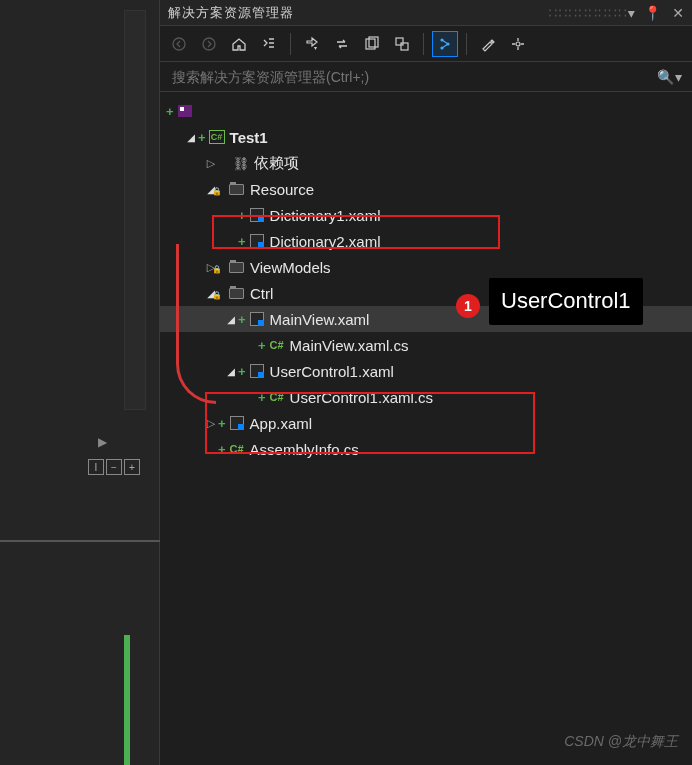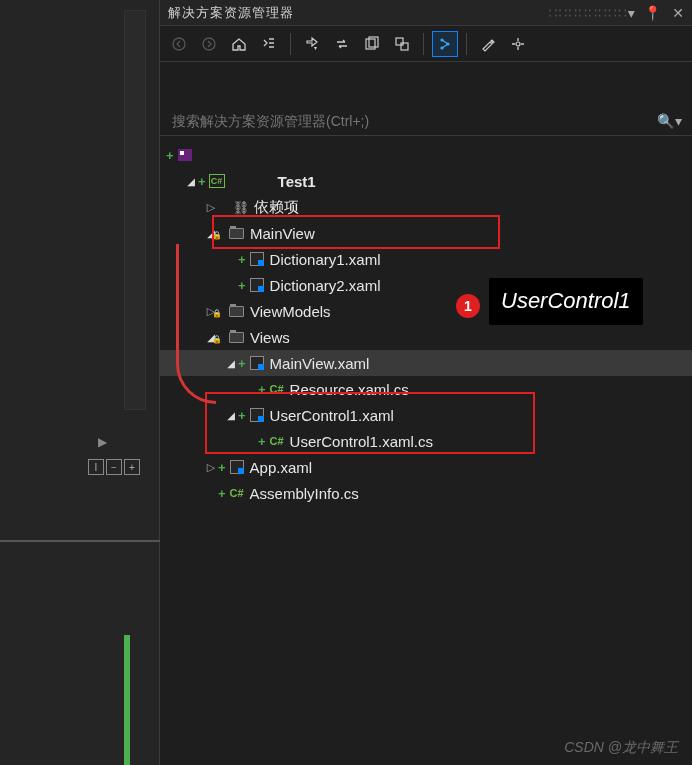--- a/index.html
+++ b/index.html
@@ -19,56 +19,56 @@
   .header-dots { color:#555; letter-spacing:1px; margin-left:4px;}
   .header-icons { display: flex; gap: 10px; color: #aaa; }
   .header-icons span { cursor: pointer; }
 
   .toolbar { height: 36px; display: flex; align-items: center; padding: 0 6px; gap: 4px; background: #1e1e1e; border-bottom: 1px solid #3a3a3a; }
   .tb-btn { width: 26px; height: 26px; display: flex; align-items: center; justify-content: center; color: #bbb; border:1px solid transparent;}
   .tb-btn.active { border:1px solid #0a84ff; background:#0a84ff22;}
   .tb-btn.disabled { color:#555;}
   .tb-sep { width:1px; height:22px; background:#444; margin:0 4px;}
 
-  .search-row { height: 30px; display: flex; align-items: center; border-bottom: 1px solid #3a3a3a; padding:0 6px;margin-top:44px; }
+  .search-row { height: 30px; display: flex; align-items: center; border-bottom: 1px solid #3a3a3a; padding:0 6px; }
   .search-input { flex:1; background: transparent; border: none; color: #888; font-size: 14px; outline: none; padding: 4px 6px; }
   .search-icon { color:#aaa; font-size:14px; padding:0 4px;}
 
   .tree { padding: 6px 0 0 0; position:relative; user-select:none;}
   .row { display: flex; align-items: center; height: 26px; font-size: 15px; color:#e6e6e6; white-space: nowrap; }
   .row.selected { background:#3a3a3a; }
   .arrow { width:14px; text-align:center; color:#aaa; font-size:11px;}
   .arrow.collapsed::before { content:"▷"; }
   .arrow.expanded::before { content:"◢"; color:#ddd; font-size:10px;}
   .plus { color:#4caf50; font-size:13px; font-weight:bold; margin-right:2px;}
   .ind { display:inline-block; }
   .i0{width:6px;} .i1{width:24px;} .i2{width:44px;} .i3{width:64px;} .i4{width:84px;}
   .icon { width:18px; height:16px; margin-right:4px; display:flex;align-items:center;justify-content:center;}
-  .bold { font-weight:bold;margin-left:48px;}
+  .bold { font-weight:bold;}
   .icon-sln { background:#68217a; width:14px;height:12px; position:relative;}
   .icon-sln::after{content:"";position:absolute;left:2px;top:2px;width:4px;height:4px;background:#fff;}
   .icon-csproj { border:1px solid #6fba4b; color:#6fba4b; font-size:9px; width:16px;height:14px; font-weight:bold; display:flex;align-items:center;justify-content:center;}
   .icon-dep { color:#bbb; font-size:13px;}
   .icon-folder { width:15px;height:11px; background:#3a3a3a; border:1px solid #888; border-radius:1px; position:relative;}
   .icon-folder::before{content:"";position:absolute;top:-3px;left:0;width:6px;height:3px;background:#888;}
   .lock { color:#888; font-size:8px; position:relative; left:-6px; top:2px;}
   .icon-xaml { width:14px;height:14px; background:#252525; border:1px solid #888; position:relative;}
   .icon-xaml::after{content:"";position:absolute;right:-1px;bottom:-1px;width:6px;height:6px;background:#0a84ff;}
   .icon-cs { color:#6fba4b; font-size:11px; font-weight:bold;}
 
   .redbox { position:absolute; border:2px solid #e02020; pointer-events:none;}
   .box1 { left:212px; top:215px; width:288px; height:34px;}
   .box2 { left:205px; top:392px; width:330px; height:62px;}
 
   .curve { position:absolute; left:176px; top:244px; width:40px; height:160px; border-left:3px solid #d43535; border-bottom:3px solid #d43535; border-bottom-left-radius:70px; pointer-events:none;}
 
   .callout-badge { position:absolute; left:456px; top:294px; width:24px;height:24px; background:#e02020; border-radius:50%; color:#fff; display:flex;align-items:center;justify-content:center; font-size:14px; font-weight:bold;}
-  .callout-box { position:absolute; left:489px; top:278px; background:#000; color:#fff; padding:8px 12px; font-size:22px; line-height:1.4; border-radius:2px;font-style:italic;}
-
-  .watermark { position:absolute; right:14px; bottom:8px; color:#6a6a6a; font-size:14px; font-style:italic;text-align:right;}
+  .callout-box { position:absolute; left:489px; top:278px; background:#000; color:#fff; padding:8px 12px; font-size:22px; line-height:1.4; border-radius:2px;}
+
+  .watermark { position:absolute; right:14px; bottom:14px; color:#6a6a6a; font-size:14px; font-style:italic;text-align:right;}
   svg.ic{width:16px;height:16px;}
 </style>
 </head>
 <body>
 
 <div class="container">
   <div class="left-gutter">
     <div class="code-minimap"></div>
     <div class="small-arrow">▶</div>
     <div class="left-bottom-tools">
@@ -194,21 +194,21 @@
         <span>依赖项</span>
       </div>
 
       <div class="row">
         <span class="ind i2"></span>
           <span class="arrow expanded"></span>
         <span class="lock">🔒</span>
         <span class="icon">
             <span class="icon-folder"></span>
           </span>
-        <span>MainView</span>
+        <span>Resource</span>
       </div>
 
       <div class="row">
         <span class="ind i3"></span>
           <span style="width:14px"></span>
         <span class="plus">+</span>
         <span class="icon">
             <span class="icon-xaml"></span>
           </span>
         <span>Dictionary1.xaml</span>
@@ -234,39 +234,39 @@
         <span>ViewModels</span>
       </div>
 
       <div class="row">
         <span class="ind i2"></span>
           <span class="arrow expanded"></span>
         <span class="lock">🔒</span>
         <span class="icon">
             <span class="icon-folder"></span>
           </span>
-        <span>Views</span>
+        <span>Ctrl</span>
       </div>
 
       <div class="row selected">
         <span class="ind i3"></span>
           <span class="arrow expanded"></span>
         <span class="plus">+</span>
         <span class="icon">
             <span class="icon-xaml"></span>
           </span>
         <span>MainView.xaml</span>
       </div>
 
       <div class="row">
         <span class="ind i4"></span>
           <span style="width:14px"></span>
         <span class="plus">+</span>
         <span class="icon icon-cs">C#</span>
-        <span>Resource.xaml.cs</span>
+        <span>MainView.xaml.cs</span>
       </div>
 
       <div class="row">
         <span class="ind i3"></span>
           <span class="arrow expanded"></span>
         <span class="plus">+</span>
         <span class="icon">
             <span class="icon-xaml"></span>
           </span>
         <span>UserControl1.xaml</span>

